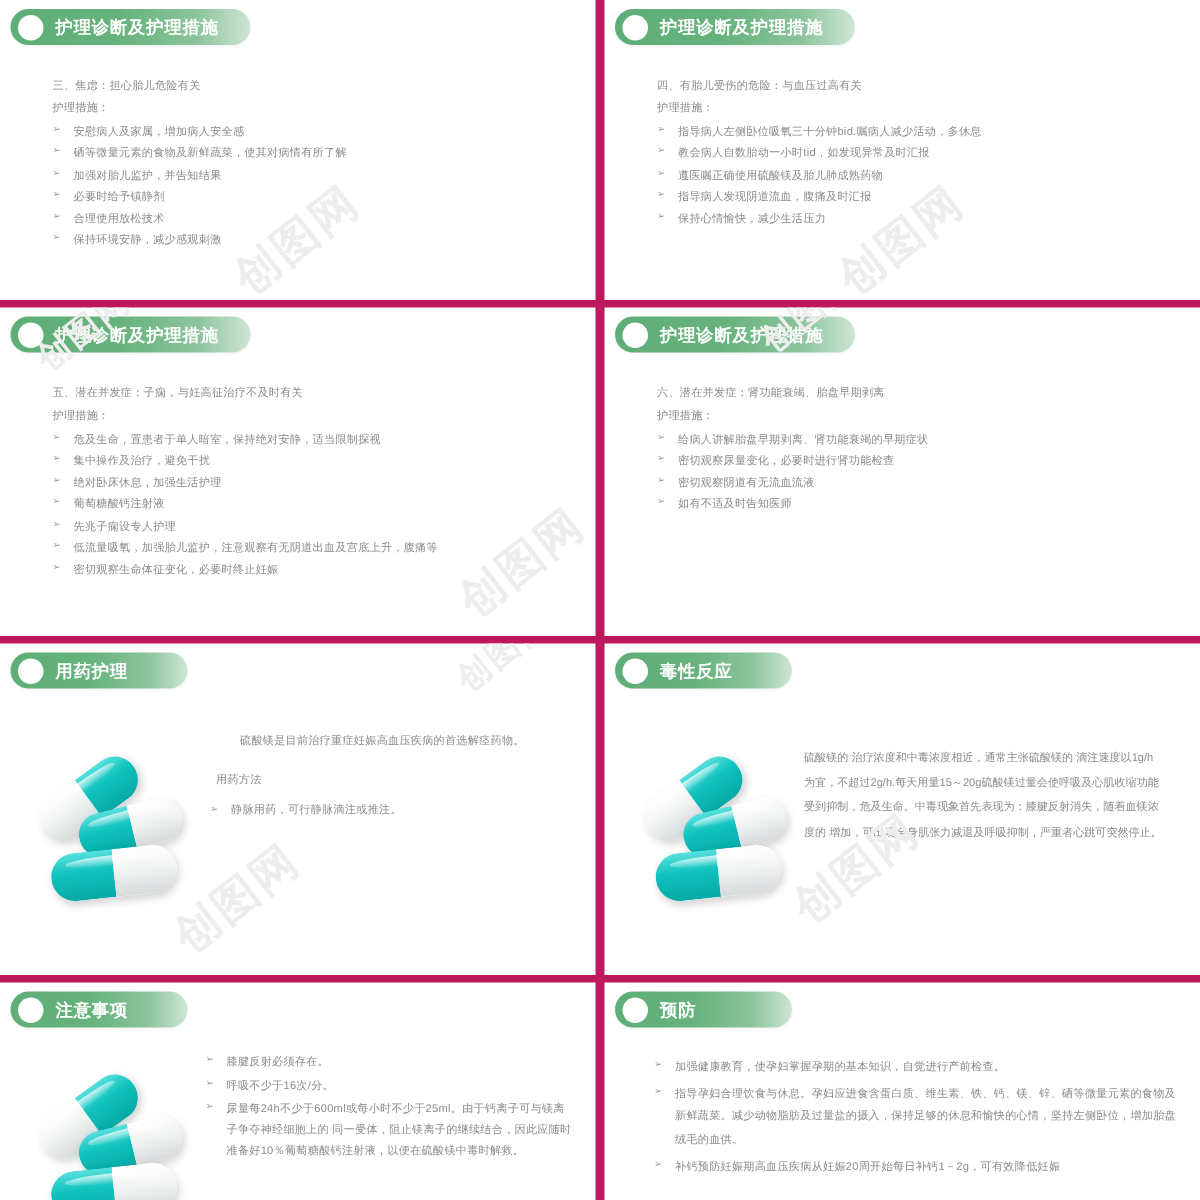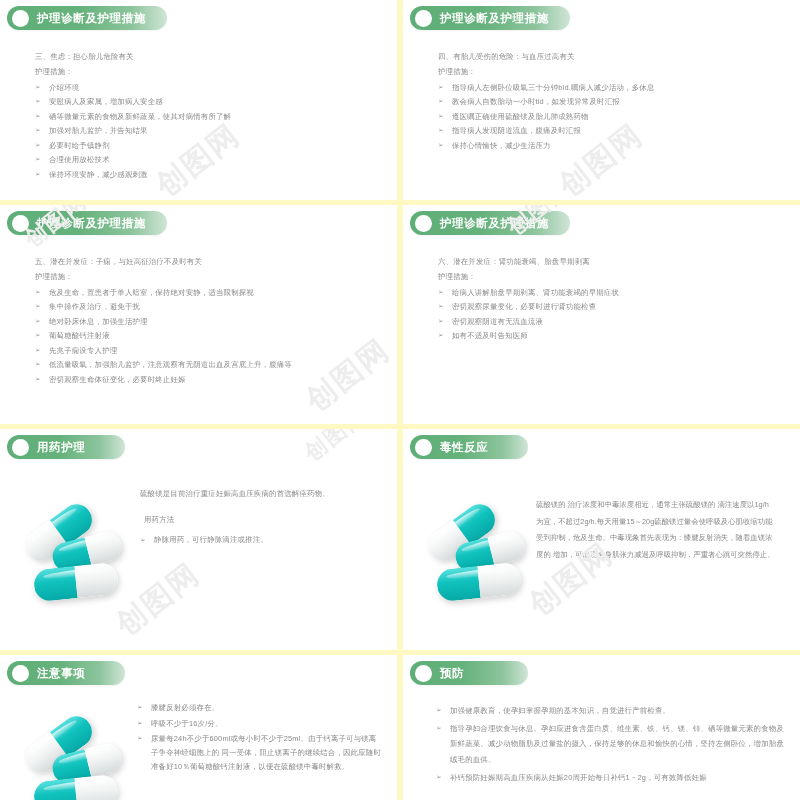--- a/index.html
+++ b/index.html
@@ -10,21 +10,21 @@
     overflow: hidden;
   }
   #grid {
     position: relative;
     width: 800px; height: 800px;
     display: grid;
     grid-template-columns: 397px 397px;
     grid-template-rows: 200px 219px 221px 160px;
     column-gap: 6px;
     row-gap: 5px;
-    background: #fef9c3;
+    background: #be185d;
   }
   .slide {
     position: relative;
     background: #ffffff;
     overflow: hidden;
   }
   
   .title-pill {
     position: absolute;
     left: 7px;
@@ -114,21 +114,21 @@
   .cap2 .half-t { left: 0; width: 52%; }
   .cap2 .half-w { left: 52%; top: 0; width: 48%; height: 100%; }
   
   .cap3 { width: 84px; height: 32px; left: 16px; top: 55px; transform: rotate(-6deg); }
   .cap3 .half-t { left: 0; width: 50%; }
   .cap3 .half-w { left: 50%; top: 0; width: 50%; height: 100%; }
 
   
   .drug-caps { left: 18px; top: 82px; }
   .drug-body { left: 140px; top: 58px; right: 14px; color: #8a8a8a; }
-  .drug-body .para { display:block; margin-bottom: 12px; letter-spacing:.2px;}
+  .drug-body .para { display:block; margin-bottom: 12px; letter-spacing:.2px;margin-left:20px;}
   .drug-body .subhead { display:block; margin-bottom: 6px; padding-left: 4px; letter-spacing:.2px;}
   .drug-body ul.arrow li { margin-bottom: 6px; line-height: 1.75; }
 
   .tox-caps { left: 18px; top: 82px; }
   .tox-body { left: 133px; top: 68px; right: 24px; color: #8a8a8a; line-height: 2.25; }
 
   .note-caps { left: 18px; top: 68px; }
   .note-body { left: 137px; top: 46px; right: 14px; color: #8a8a8a; line-height: 1.85; }
   .note-body ul.arrow li { margin-bottom: 2px; }
 
@@ -155,21 +155,20 @@
 
   <div class="slide">
     <div class="title-pill pill-w1">
       <span class="knob"></span>
       <span class="ttxt">护理诊断及护理措施</span>
     </div>
     <div class="body nd-body">
       <span class="lead">三、焦虑：担心胎儿危险有关</span>
       <span class="sub">护理措施：</span>
       <ul class="arrow">
-        <li>介绍环境</li>
         <li>安慰病人及家属，增加病人安全感</li>
         <li>硒等微量元素的食物及新鲜蔬菜，使其对病情有所了解</li>
         <li>加强对胎儿监护，并告知结果</li>
         <li>必要时给予镇静剂</li>
         <li>合理使用放松技术</li>
         <li>保持环境安静，减少感观刺激</li>
       </ul>
     </div>
     <div class="wm" style="left:150px; top:140px;">创图网</div>
   </div>

